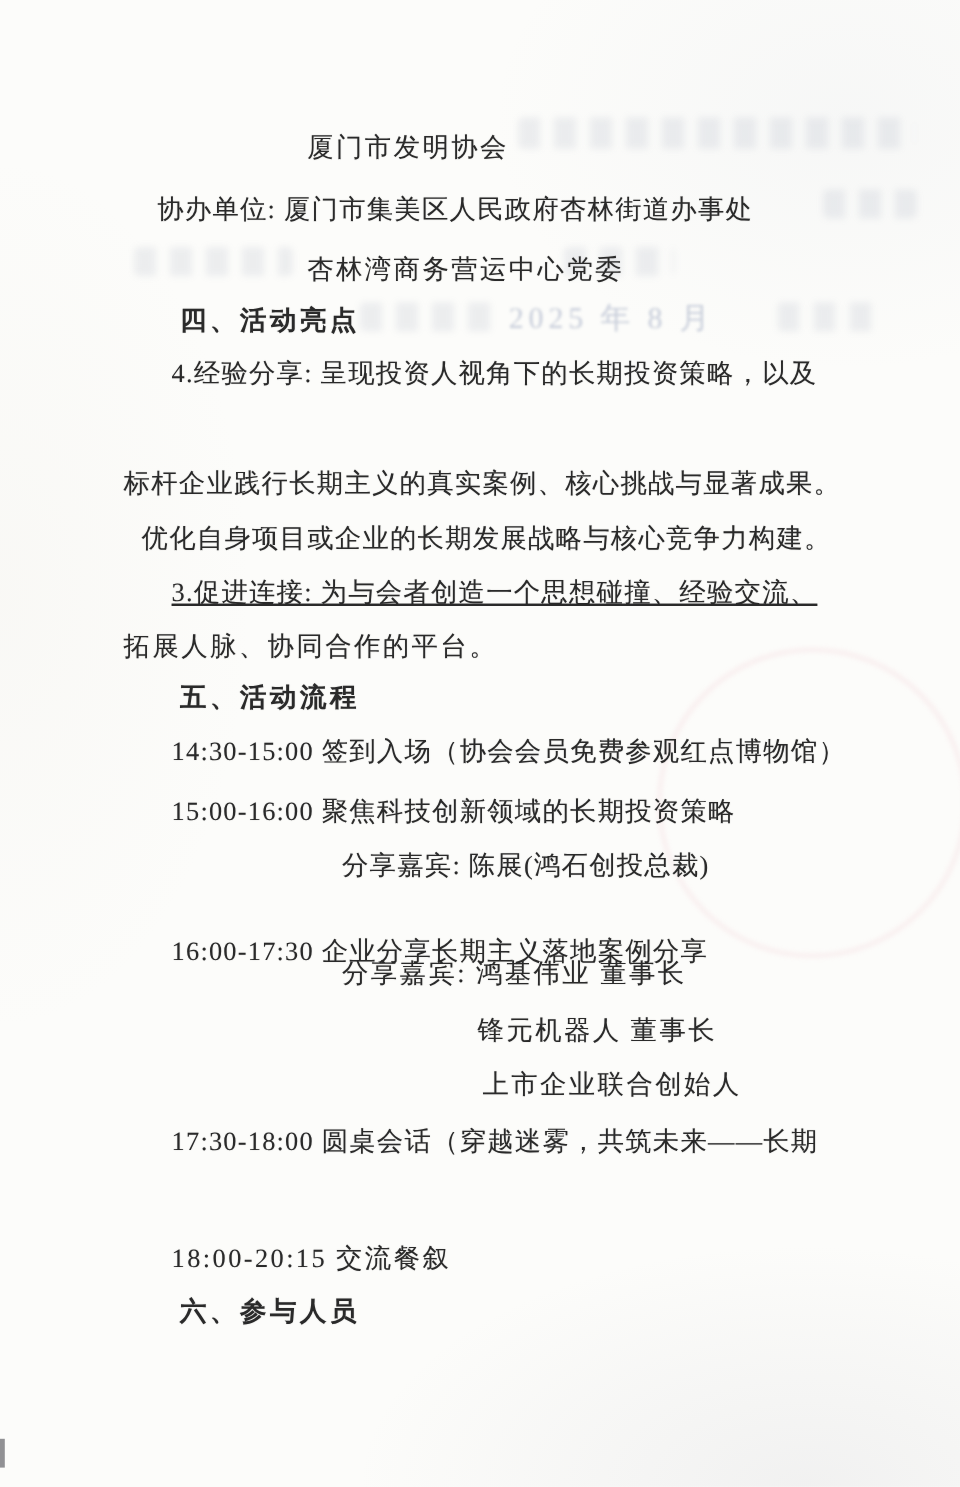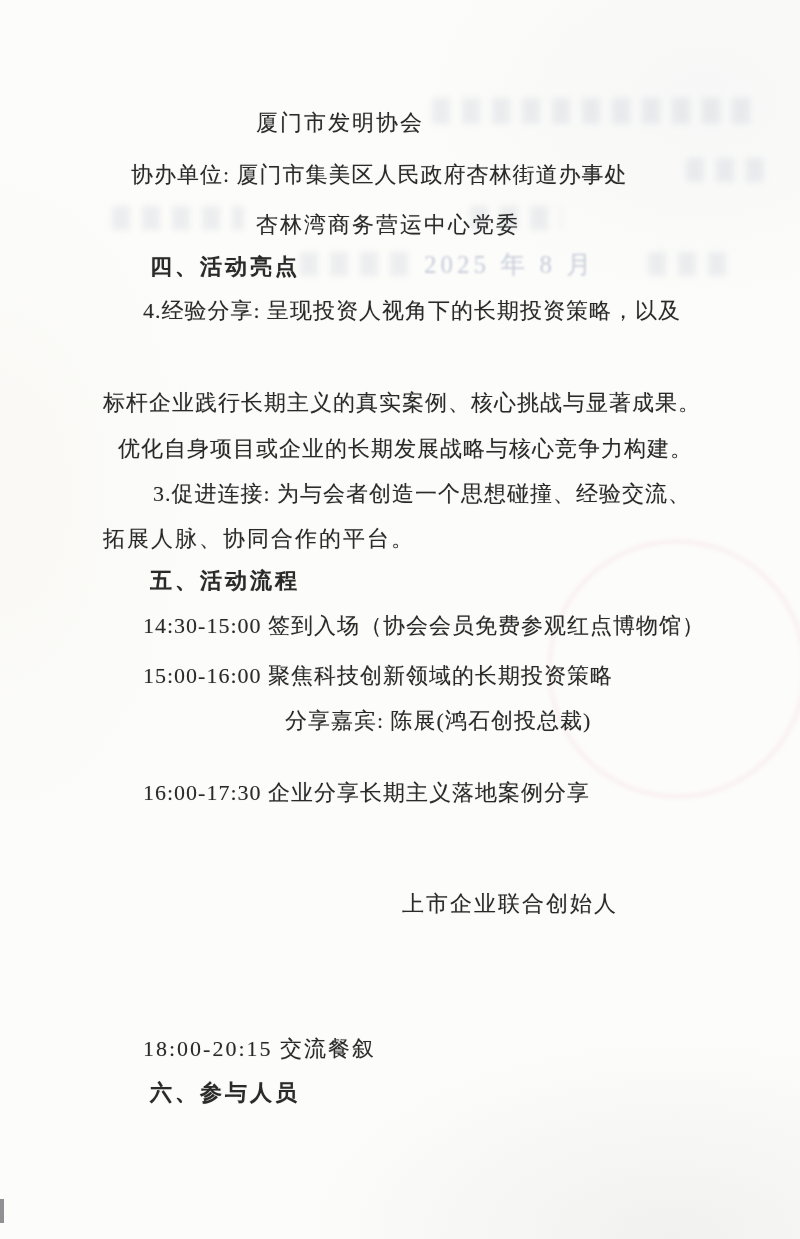--- a/index.html
+++ b/index.html
@@ -35,21 +35,21 @@
 
   
   .ln0  { left: 256px; top: 110px; letter-spacing: 2px; }
   .ln1  { left: 131px; top: 162px; }
   .ln2  { left: 256px; top: 212px; letter-spacing: 2px; }
   .ln3  { left: 150px; top: 254px; }
   .ln4  { left: 143px; top: 298px; }
   .ln5  { left: 103px; top: 343px; margin-top: 47px; }
   .ln6  { left: 143px; top: 390px; }
   .ln7  { left: 118px; top: 436px; }
-  .ln8  { left: 153px; top: 481px; }
+  .ln8  { left: 143px; top: 481px; text-decoration: underline; }
   .ln9  { left: 103px; top: 526px; letter-spacing: 2px; }
   .ln10 { left: 150px; top: 568px; }
   .ln11 { left: 143px; top: 613px; text-align: center; }
   .ln12 { left: 143px; top: 663px; }
   .ln13 { left: 285px; top: 708px; }
   .ln14 { left: 143px; top: 753px; margin-top: 27px; }
   .ln15 { left: 285px; top: 798px; letter-spacing: 2px; }
   .ln16 { left: 398px; top: 846px; letter-spacing: 2px; }
   .ln17 { left: 402px; top: 891px; letter-spacing: 2px; }
   .ln18 { left: 143px; top: 938px; }
@@ -133,17 +133,20 @@
   <div class="ln ln4">4.经验分享: 呈现投资人视角下的长期投资策略，以及</div>
   <div class="ln ln5">标杆企业践行长期主义的真实案例、核心挑战与显著成果。</div>
   <div class="ln ln7">优化自身项目或企业的长期发展战略与核心竞争力构建。</div>
   <div class="ln ln8">3.促进连接: 为与会者创造一个思想碰撞、经验交流、</div>
   <div class="ln ln9">拓展人脉、协同合作的平台。</div>
   <div class="ln ln10 heading">五、活动流程</div>
   <div class="ln ln11">14:30-15:00 签到入场（协会会员免费参观红点博物馆）</div>
   <div class="ln ln12">15:00-16:00 聚焦科技创新领域的长期投资策略</div>
   <div class="ln ln13">分享嘉宾: 陈展(鸿石创投总裁)</div>
   <div class="ln ln14">16:00-17:30 企业分享长期主义落地案例分享</div>
+  <div class="ln ln15">分享嘉宾: 鸿基伟业 董事长</div>
+  <div class="ln ln16">锋元机器人 董事长</div>
   <div class="ln ln17">上市企业联合创始人</div>
+  <div class="ln ln18">17:30-18:00 圆桌会话（穿越迷雾，共筑未来——长期</div>
   <div class="ln ln20">18:00-20:15 交流餐叙</div>
   <div class="ln ln21 heading">六、参与人员</div>
 
 </div>
 
 </body></html>

